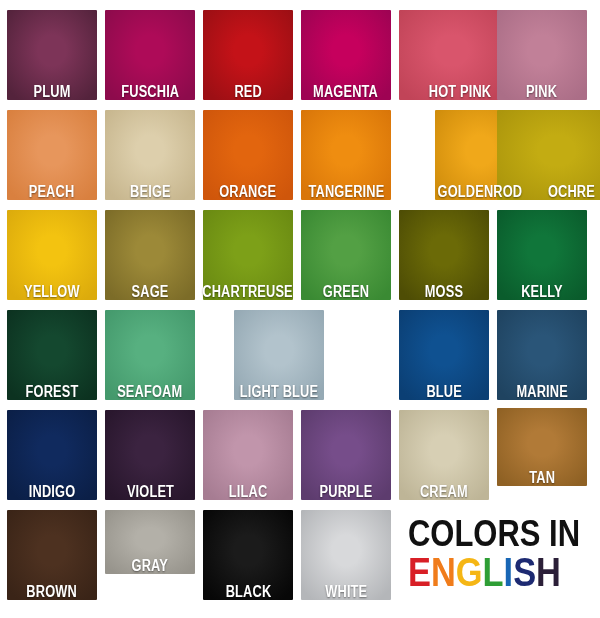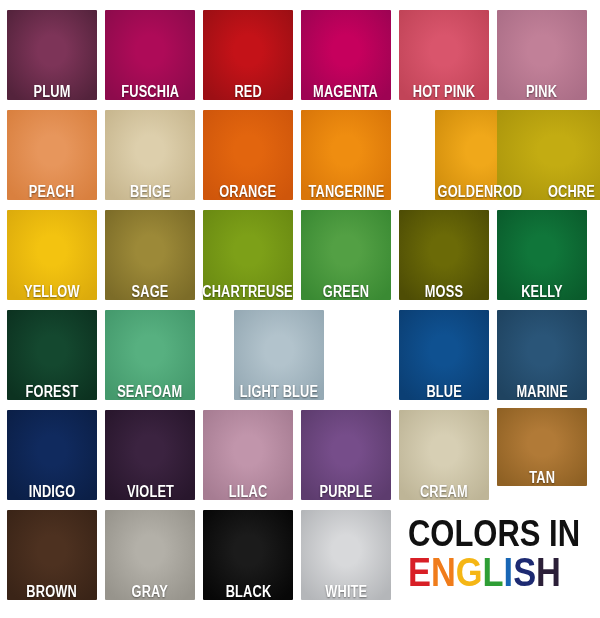--- a/index.html
+++ b/index.html
@@ -100,21 +100,21 @@
       <div class="label" style="transform: scaleX(0.8);">FUSCHIA</div>
     </div>
     <div class="swatch" style="left: 203px; top: 10px; width: 90px; height: 90px;">
       <div class="fill" style="background: radial-gradient(at 50% 45%, rgb(196, 18, 24) 0%, rgb(196, 18, 24) 22%, rgb(156, 15, 20) 88%);"></div>
       <div class="label" style="transform: scaleX(0.8);">RED</div>
     </div>
     <div class="swatch" style="left: 301px; top: 10px; width: 90px; height: 90px;">
       <div class="fill" style="background: radial-gradient(at 50% 45%, rgb(198, 0, 93) 0%, rgb(198, 0, 93) 22%, rgb(158, 3, 83) 88%);"></div>
       <div class="label" style="transform: scaleX(0.8);">MAGENTA</div>
     </div>
-    <div class="swatch" style="left: 399px; top: 10px; width: 90px; height: 90px;">
+    <div class="swatch" style="left: 399px; top: 10px; width: 90px; height: 90px; padding-left: 16px;">
       <div class="fill" style="background: radial-gradient(at 50% 45%, rgb(217, 85, 108) 0%, rgb(217, 85, 108) 22%, rgb(193, 68, 88) 88%);"></div>
       <div class="label" style="transform: scaleX(0.8);">HOT PINK</div>
     </div>
     <div class="swatch" style="left: 497px; top: 10px; width: 90px; height: 90px;">
       <div class="fill" style="background: radial-gradient(at 50% 45%, rgb(193, 128, 152) 0%, rgb(193, 128, 152) 22%, rgb(171, 110, 135) 88%);"></div>
       <div class="label" style="transform: scaleX(0.8);">PINK</div>
     </div>
     <div class="swatch" style="left: 7px; top: 110px; width: 90px; height: 90px;">
       <div class="fill" style="background: radial-gradient(at 50% 45%, rgb(231, 150, 92) 0%, rgb(231, 150, 92) 22%, rgb(217, 128, 63) 88%);"></div>
       <div class="label" style="transform: scaleX(0.8);">PEACH</div>
@@ -204,21 +204,21 @@
       <div class="label" style="transform: scaleX(0.8);">CREAM</div>
     </div>
     <div class="swatch" style="left: 497px; top: 408px; width: 90px; height: 78px;">
       <div class="fill" style="background: radial-gradient(at 50% 45%, rgb(177, 122, 55) 0%, rgb(177, 122, 55) 22%, rgb(143, 97, 36) 88%);"></div>
       <div class="label" style="transform: scaleX(0.8);">TAN</div>
     </div>
     <div class="swatch" style="left: 7px; top: 510px; width: 90px; height: 90px;">
       <div class="fill" style="background: radial-gradient(at 50% 45%, rgb(77, 49, 32) 0%, rgb(77, 49, 32) 22%, rgb(58, 36, 23) 88%);"></div>
       <div class="label" style="transform: scaleX(0.8);">BROWN</div>
     </div>
-    <div class="swatch" style="left: 105px; top: 510px; width: 90px; height: 90px;">
+    <div class="swatch" style="left: 105px; top: 510px; width: 90px; height: 64px;">
       <div class="fill" style="background: radial-gradient(at 50% 45%, rgb(179, 176, 168) 0%, rgb(179, 176, 168) 22%, rgb(151, 148, 140) 88%);"></div>
       <div class="label" style="transform: scaleX(0.8);">GRAY</div>
     </div>
     <div class="swatch" style="left: 203px; top: 510px; width: 90px; height: 90px;">
       <div class="fill" style="background: radial-gradient(at 50% 45%, rgb(27, 27, 27) 0%, rgb(27, 27, 27) 22%, rgb(7, 7, 7) 88%);"></div>
       <div class="label" style="transform: scaleX(0.8);">BLACK</div>
     </div>
     <div class="swatch" style="left: 301px; top: 510px; width: 90px; height: 90px;">
       <div class="fill" style="background: radial-gradient(at 50% 45%, rgb(216, 217, 219) 0%, rgb(216, 217, 219) 22%, rgb(180, 182, 185) 88%);"></div>
       <div class="label" style="transform: scaleX(0.8);">WHITE</div>

